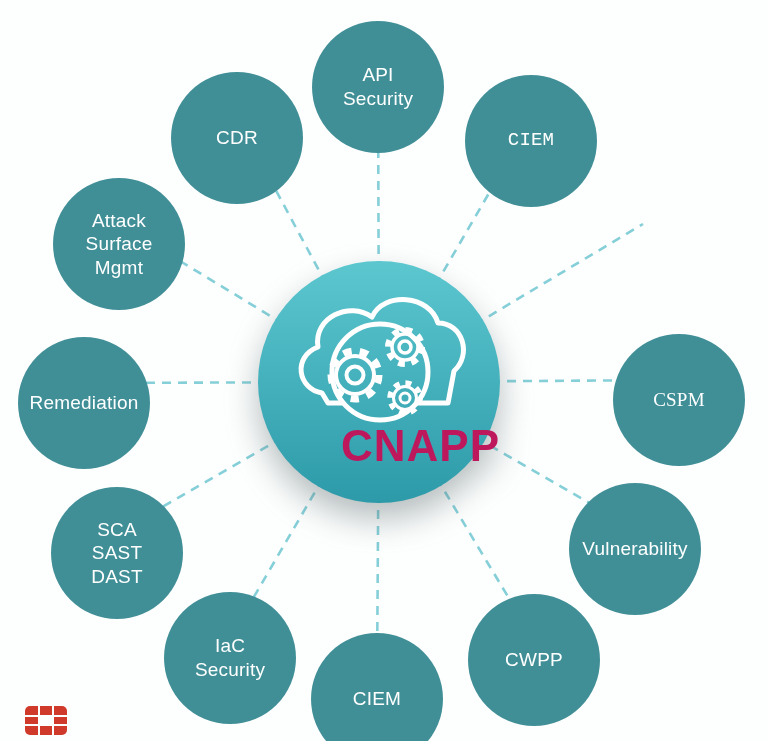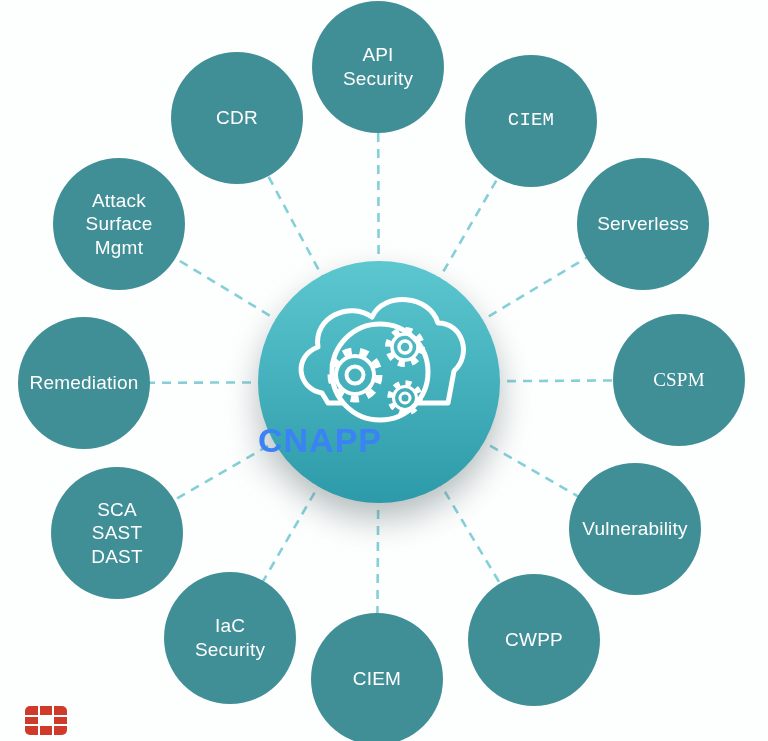--- a/index.html
+++ b/index.html
@@ -29,20 +29,21 @@
     background: #408F97;
     color: #ffffff;
     display: flex;
     align-items: center;
     justify-content: center;
     text-align: center;
     font-size: 19px;
     line-height: 1.24;
     white-space: pre-line;
     letter-spacing: 0.2px;
+    margin-top: 20px;
   }
   
   .p-api          { left: 312px; top: 1px; }
   .p-ciem         { left: 465px; top: 55px; font-family: Liberation Mono, monospace; }
   .p-serverless   { left: 577px; top: 158px; }
   .p-cspm         { left: 613px; top: 314px; font-family: Liberation Serif, serif; }
   .p-vuln         { left: 569px; top: 463px; }
   .p-cwpp         { left: 468px; top: 574px; }
   .p-kspm         { left: 311px; top: 613px; }
   .p-iac          { left: 164px; top: 572px; }
@@ -58,23 +59,23 @@
     width: 242px;
     height: 242px;
     filter: drop-shadow(0 16px 16px rgba(96, 110, 114, 0.45));
   }
   .center-wrap svg { display: block; }
   .center-label {
     position: absolute;
     left: 0;
     top: 160px;
     width: 242px;
-    text-align: left;
-    color: #3b82f6;
-    font-size: 34px;
+    text-align: right;
+    color: #be185d;
+    font-size: 44px;
     font-weight: bold;
     letter-spacing: 1px;
   }
   .fortinet-logo {
     position: absolute;
     left: 25px;
     top: 706px;
     width: 46px;
     height: 31px;
     display: grid;
@@ -111,23 +112,20 @@
     </g>
   </svg>
 
   <div class="sat p-api">
     <span>API
 Security</span>
   </div>
   <div class="sat p-ciem">
     <span>CIEM</span>
   </div>
-  <div class="sat p-serverless">
-    <span>Serverless</span>
-  </div>
   <div class="sat p-cspm">
     <span>CSPM</span>
   </div>
   <div class="sat p-vuln">
     <span>Vulnerability</span>
   </div>
   <div class="sat p-cwpp">
     <span>CWPP</span>
   </div>
   <div class="sat p-kspm">

